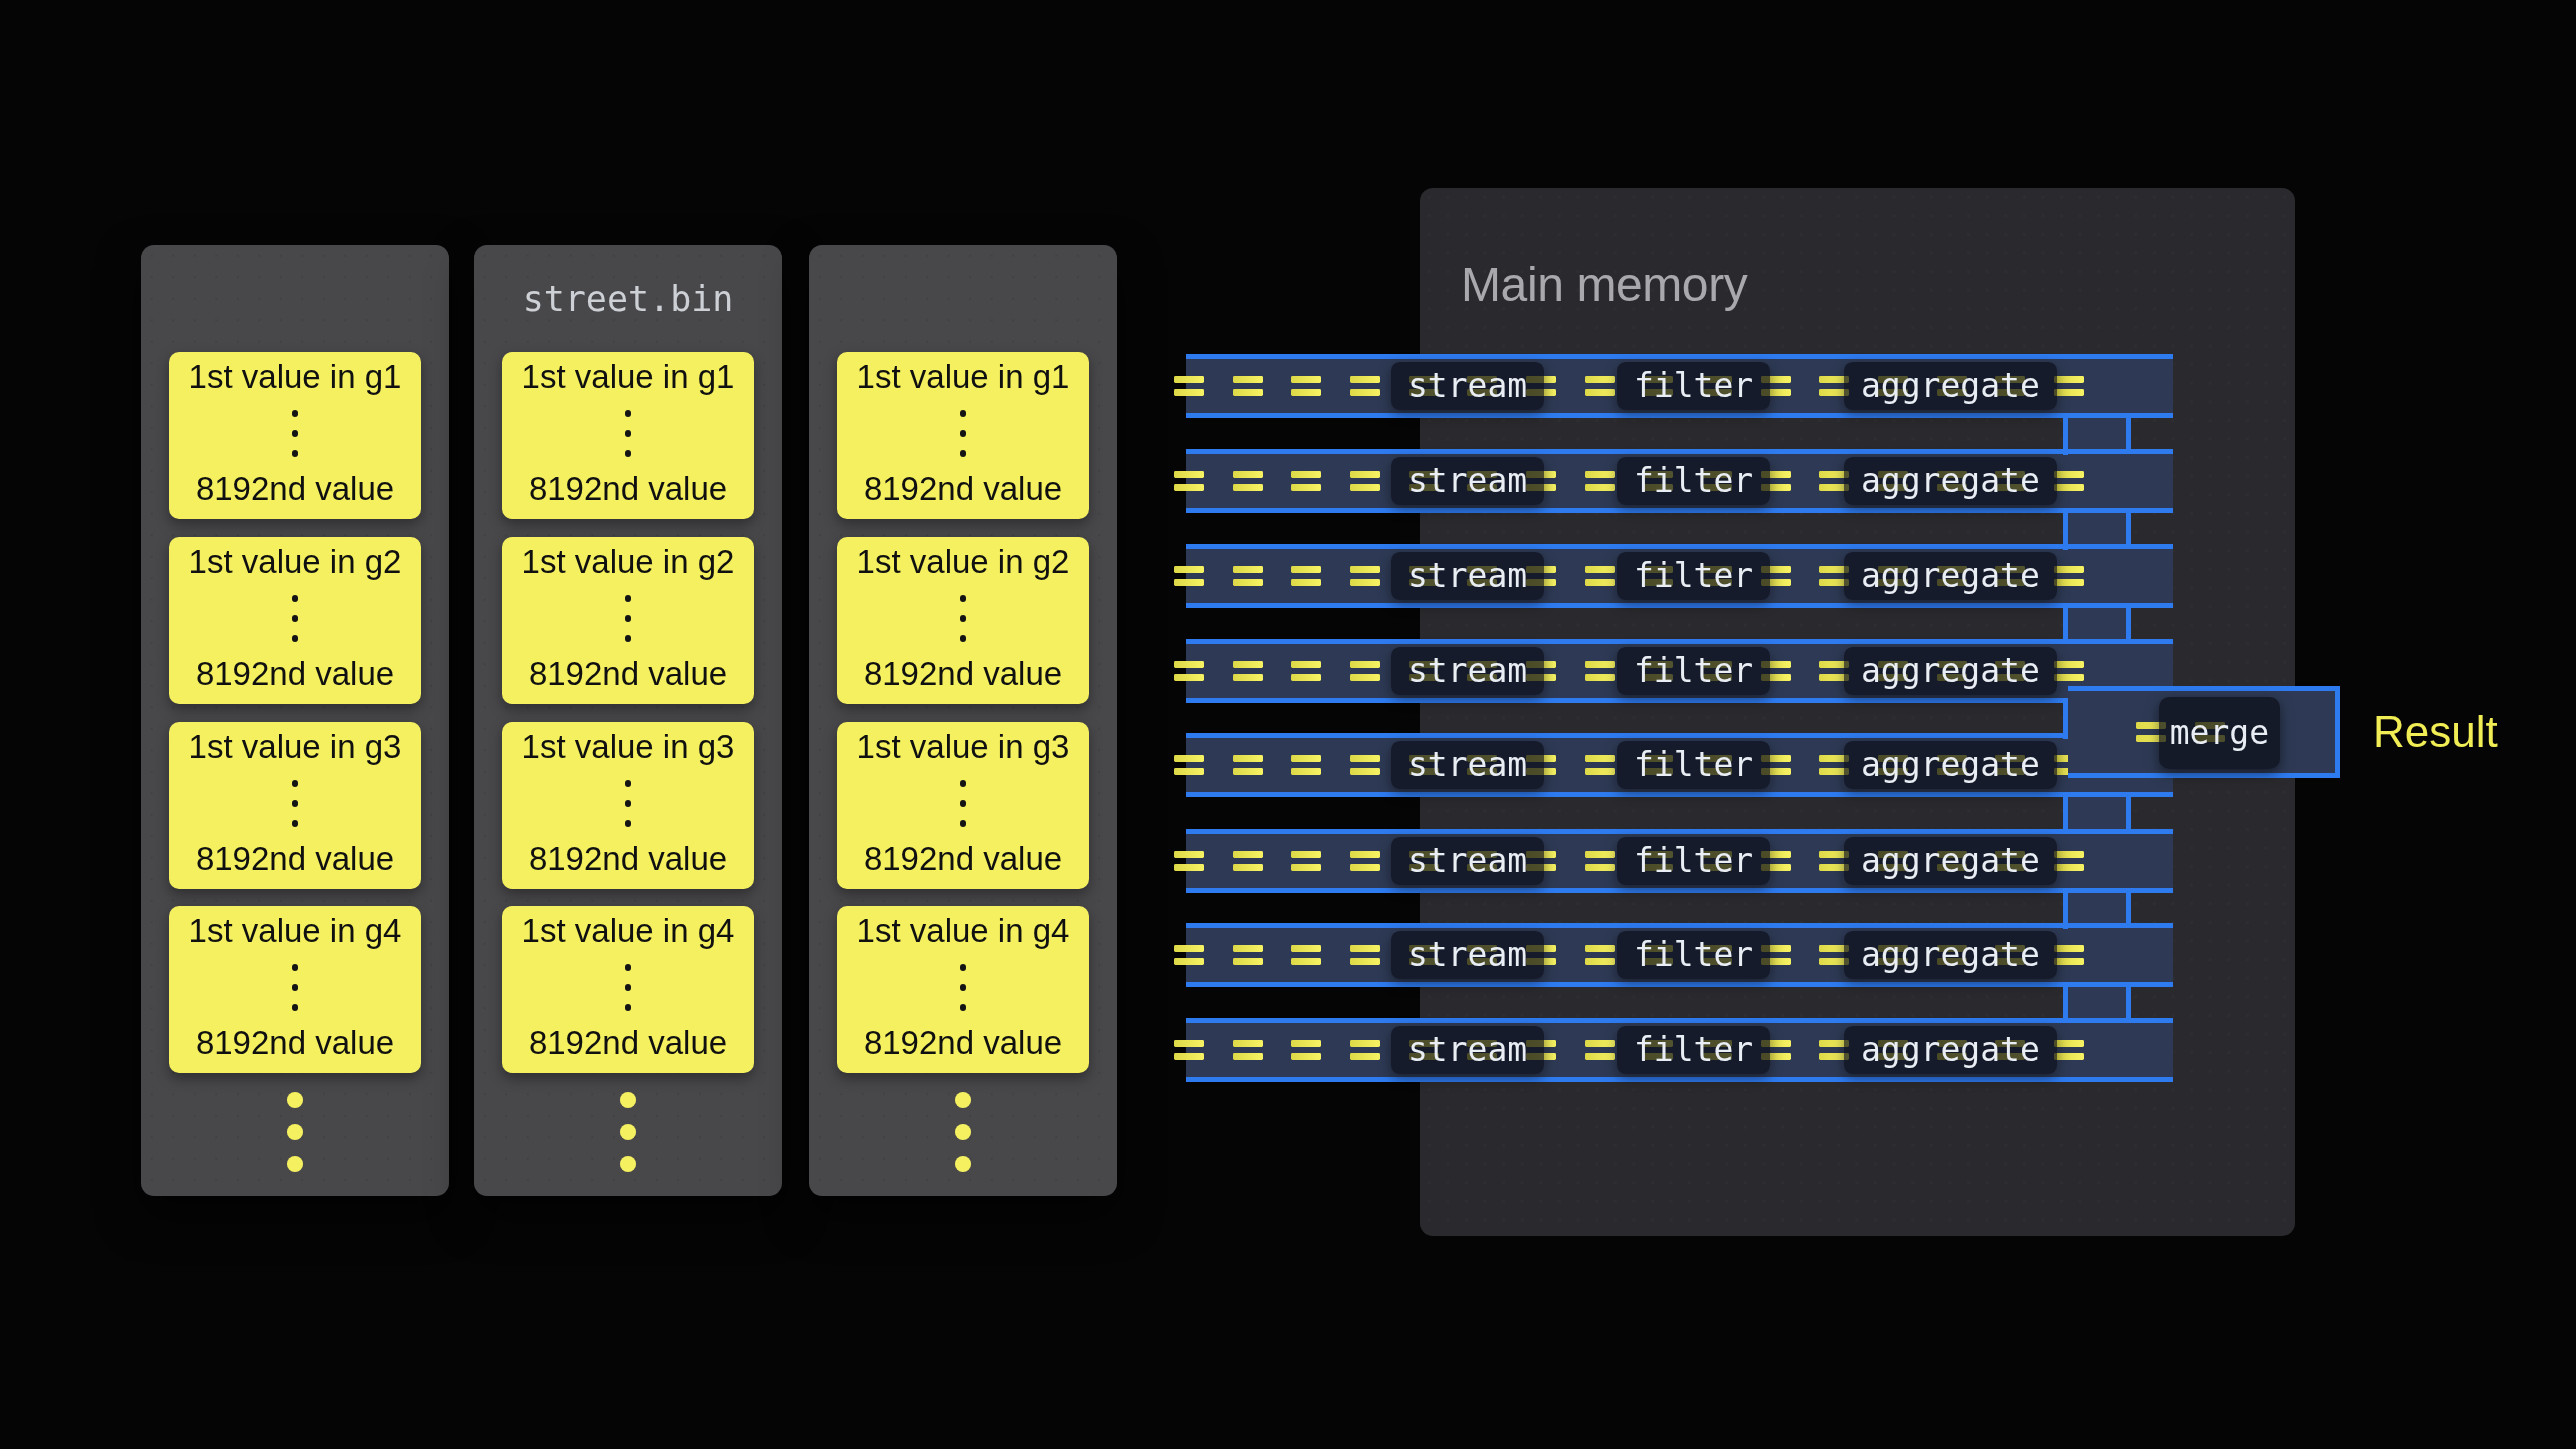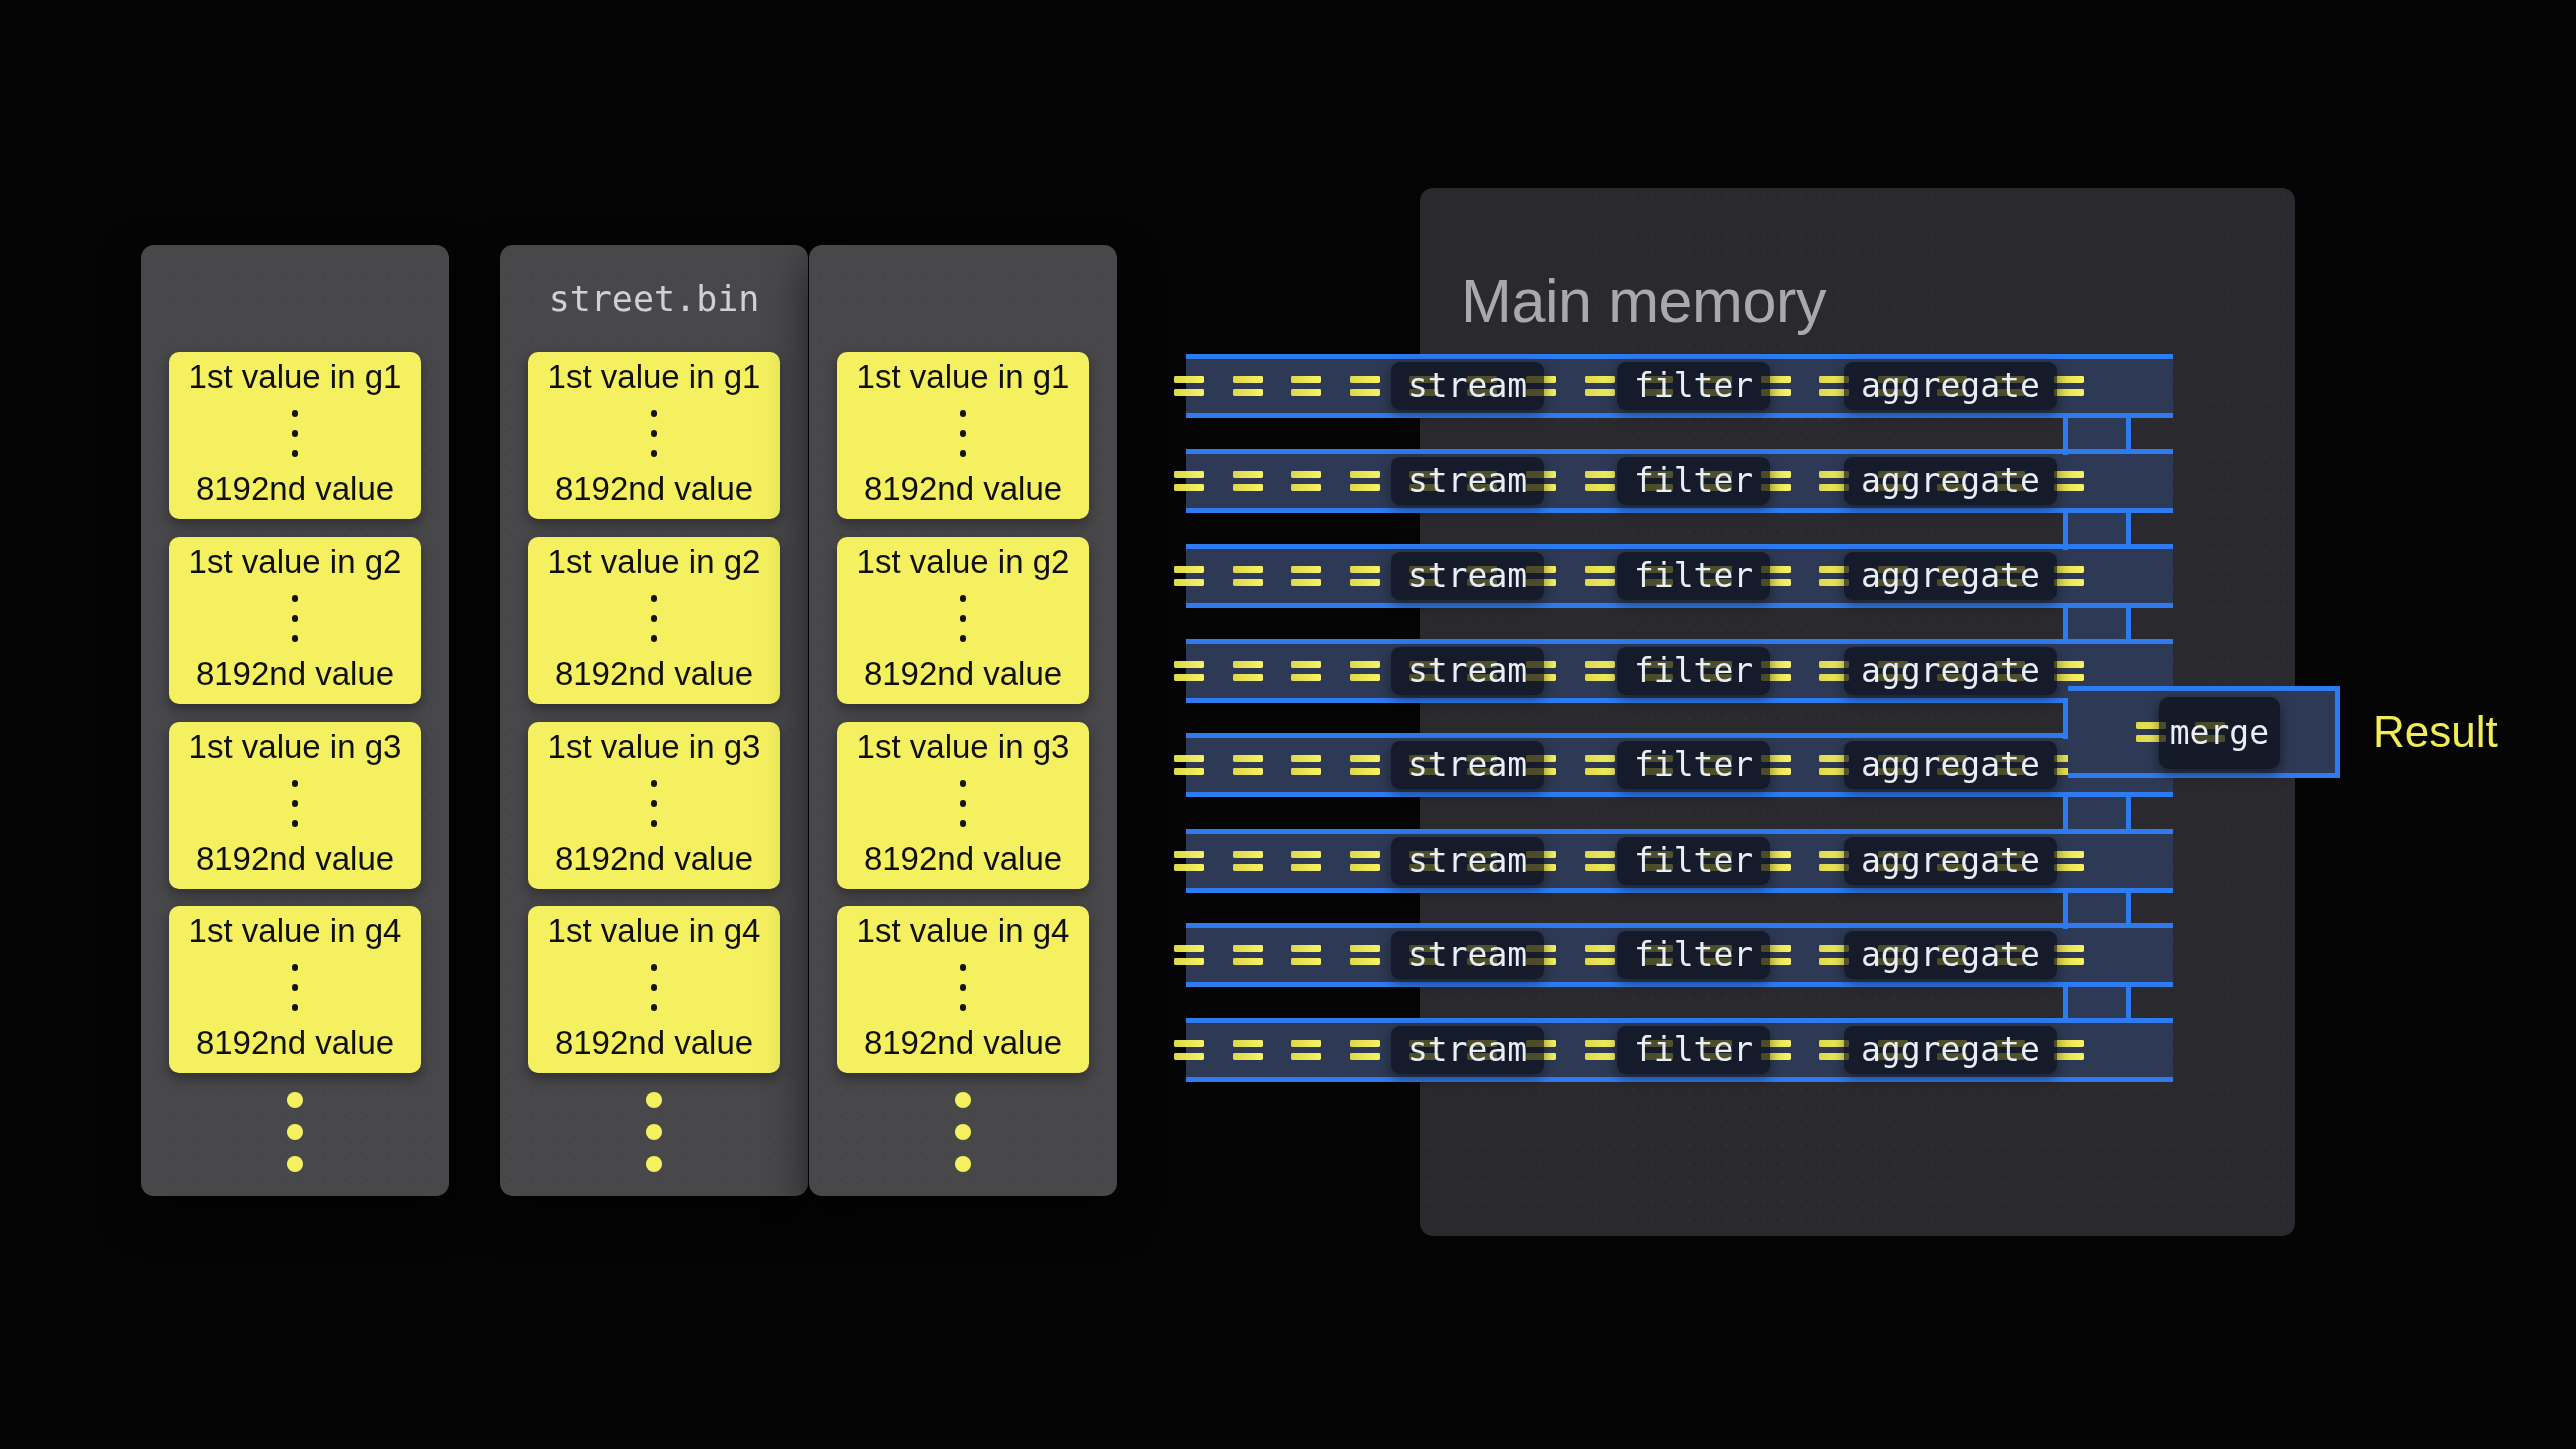--- a/index.html
+++ b/index.html
@@ -32,21 +32,21 @@
   .vblock .range-label{font-size:33px;line-height:1.1;white-space:nowrap;}
   .vdots{display:flex;flex-direction:column;gap:13.6px;align-items:center;}
   .vdots i{width:6.4px;height:6.4px;border-radius:50%;background:#141414;}
   .cdot{position:absolute;left:146px;width:15.7px;height:15.7px;border-radius:50%;background:var(--block);}
 
   
   .panel{position:absolute;left:1420px;top:188px;width:875px;height:1048px;border-radius:13px;
         background:var(--panel);
         background-image:radial-gradient(rgba(255,255,255,.018) 1.4px,transparent 1.4px);
         background-size:18.6px 18.6px;}
-  .panel-title{position:absolute;left:41px;top:37px;font-size:61px;font-weight:300;
+  .panel-title{position:absolute;left:41px;top:37px;font-size:48px;font-weight:300;
         letter-spacing:-0.4px;color:var(--panel-title);white-space:nowrap;}
 
   
   .spine{position:absolute;left:2068px;top:354px;width:63px;height:728px;
         background:var(--navy);border-right:5.7px solid var(--blue);box-sizing:border-box;}
   .prow{position:absolute;left:1186px;width:987px;height:64px;background:var(--navy);
         border-top:5px solid var(--blue);border-bottom:5px solid var(--blue);
         box-sizing:border-box;}
   .chain{position:absolute;left:-12px;top:0;height:100%;width:1001px;}
   .mark{position:absolute;top:50%;margin-top:-10px;width:30px;height:20px;}
@@ -115,21 +115,21 @@
             <i></i>
             <i></i>
             <i></i>
           </span>
     <span class="range-label">8192nd value</span>
   </div>
         <span class="cdot" style="top: 847px;"></span>
         <span class="cdot" style="top: 879px;"></span>
         <span class="cdot" style="top: 911px;"></span>
       </div>
-      <div class="fcol" style="left: 500px; text-align: center;">
+      <div class="fcol" style="left: 474px; text-align: center;">
     <div class="fcol-title">street.bin</div>
   <div class="vblock" style="top: 107px;">
     <span class="range-label">1st value in g1</span>
     <span class="vdots">
             <i></i>
             <i></i>
             <i></i>
           </span>
     <span class="range-label">8192nd value</span>
   </div>

